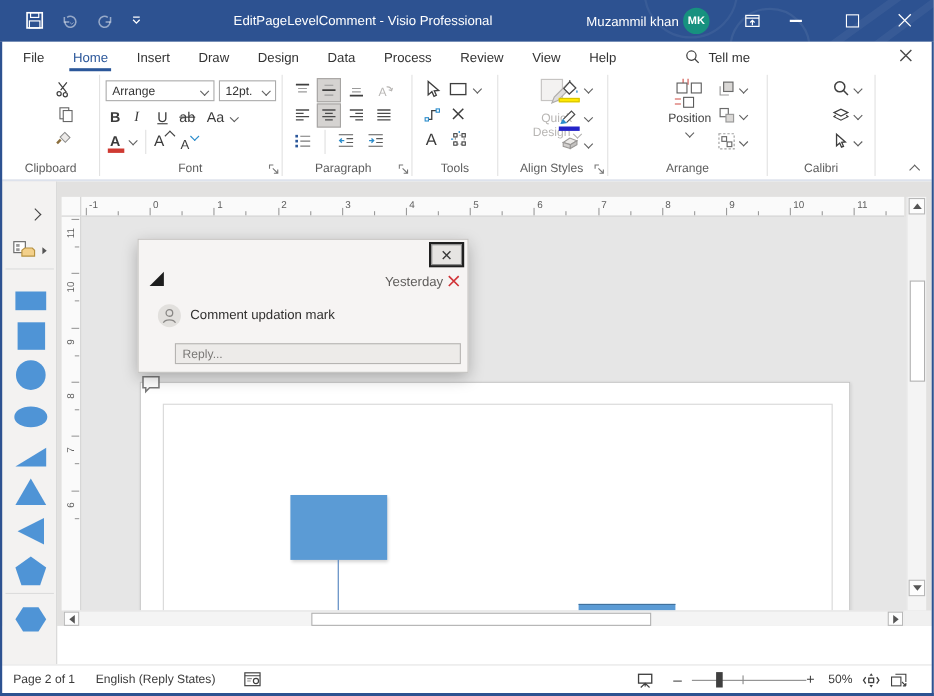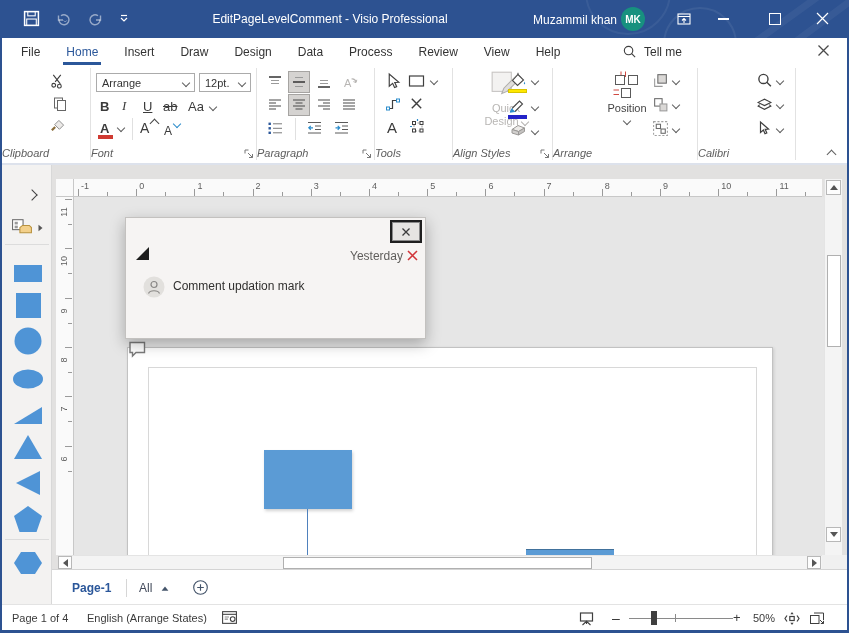--- a/index.html
+++ b/index.html
@@ -20,21 +20,21 @@
   
   .tabrow{left:2px;top:38px;width:845px;height:27px;background:#fff;}
   .tablist{display:flex;height:100%;padding-left:6px;}
   .tab{padding:0 13px;display:flex;align-items:center;font-size:12px;color:#333;position:relative;cursor:default;}
   .tab.active{color:var(--accent);}
   .tab.active::after{content:"";position:absolute;left:10px;right:10px;bottom:0;height:3px;background:var(--accent);}
   .sharebtn{left:726px;top:41px;width:56px;height:21px;border:1px solid #c5cfe4;background:#fff;display:flex;align-items:center;justify-content:center;gap:4px;font-size:12px;color:var(--accent);}
   
   .ribbon{left:2px;top:65px;width:845px;height:100px;background:#fff;}
   .sep{position:absolute;top:3px;height:92px;width:1px;background:#e2e2e2;}
-  .glabel{position:absolute;top:82px;font-size:11px;color:#5d5d5d;text-align:left;white-space:nowrap;font-style:italic;}
+  .glabel{position:absolute;top:82px;font-size:11px;color:#5d5d5d;text-align:center;white-space:nowrap;}
   .bigbtn{position:absolute;display:flex;flex-direction:column;align-items:center;font-size:11px;color:#444;line-height:13px;text-align:center;}
   .bigbtn .cap{margin-top:2px;}
   .bigbtn.disabled{color:#b8b6b4;}
   .combo{position:absolute;height:19px;border:1px solid #ababab;background:#fff;display:flex;align-items:center;font-size:11px;color:#333;padding:0 5px;justify-content:space-between;box-sizing:border-box;}
   .ltr{position:absolute;font-size:13px;color:#3b3b3b;display:flex;align-items:flex-end;justify-content:center;height:18px;}
   .psel{background:#d5d3d1;border:1px solid #a6a4a2;}
   .pbox{position:absolute;width:22px;height:22px;display:flex;align-items:center;justify-content:center;box-sizing:border-box;}
   .bar{position:absolute;height:4px;width:19px;}
   
   .workspace{left:2px;top:165px;width:845px;height:404px;background:#e2e1e0;}
@@ -640,38 +640,27 @@
         </svg>
       </span>
     <span class="abs ic" style="left:17px;top:58px">
         <svg width="22" height="22" viewBox="0 0 22 22">
           <circle cx="11" cy="11" r="10.5" fill="#e2e0dd"></circle>
           <circle cx="11" cy="8.5" r="3" fill="none" stroke="#8a8886" stroke-width="1.2"></circle>
           <path d="M5.5 17.5 C7 13.8 15 13.8 16.5 17.5" fill="none" stroke="#8a8886" stroke-width="1.2"></path>
         </svg>
       </span>
     <div class="abs" style="left:47px;top:61px;font-size:12px;color:#302f2e">Comment updation mark</div>
-  </div>
-
-  <div class="abs pagetabs">
-    <span class="abs" style="left:20px;top:11px;font-size:12px;font-weight:bold;color:var(--accent)">Page-1</span>
-    <div class="abs" style="left:74px;top:9px;width:1px;height:18px;background:#d6d6d6"></div>
-    <span class="abs" style="left:87px;top:11px;font-size:12px;color:#42495a">All</span>
-    <span class="abs tri up" style="left:109px;top:16px;border-bottom-color:#44546a;transform:scale(.85)"></span>
-    <span class="abs ic" style="left:140px;top:9px">
-        <svg width="17" height="17" viewBox="0 0 18 18">
-          <circle cx="9" cy="9" r="7.2" fill="none" stroke="#44546a" stroke-width="1.2"></circle>
-          <path d="M9 5.5 V12.5 M5.5 9 H12.5" stroke="#44546a" stroke-width="1.2"></path>
-        </svg>
-      </span>
-  </div>
+    <input class="replybox" style="left: 33px; top: 94px; width: 246px; height: 13px;" placeholder="Reply...">
+  </div>
+
 
   <div class="abs statusbar">
-    <span class="abs" style="left:10px;top:7px">Page 1 of 4</span>
-    <span class="abs" style="left:85px;top:7px">English (Arrange States)</span>
+    <span class="abs" style="left:10px;top:7px">Page 2 of 1</span>
+    <span class="abs" style="left:85px;top:7px">English (Reply States)</span>
     <span class="abs ic" style="left:219px;top:5px">
         <svg width="17" height="15" viewBox="0 0 16 14">
           <rect x="1.5" y="1.5" width="13" height="11" fill="none" stroke="#3f3f3f"></rect>
           <path d="M1.5 4 H14.5" stroke="#3f3f3f"></path>
           <path d="M3.5 6.5 H7.5 M3.5 8.5 H6.5" stroke="#8a8a8a"></path>
           <circle cx="11" cy="8.5" r="2.2" fill="none" stroke="#3f3f3f"></circle>
         </svg>
       </span>
     <span class="abs ic" style="left:575px;top:5px">
         <svg width="19" height="17" viewBox="0 0 19 16">

